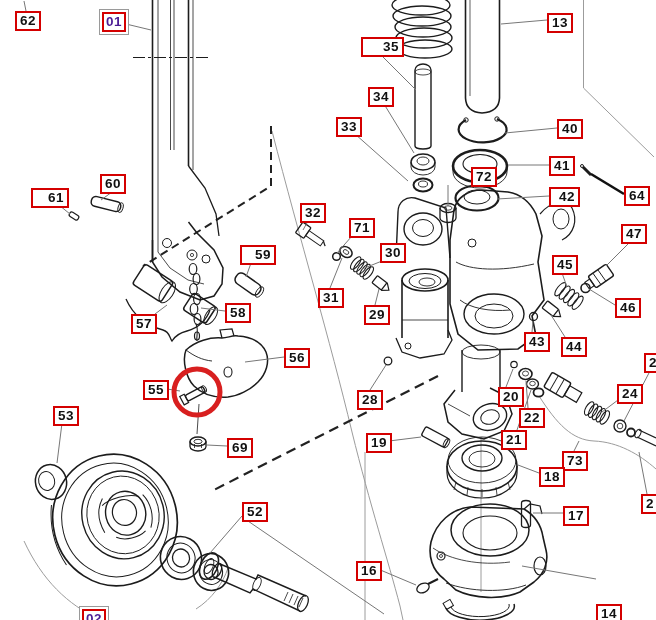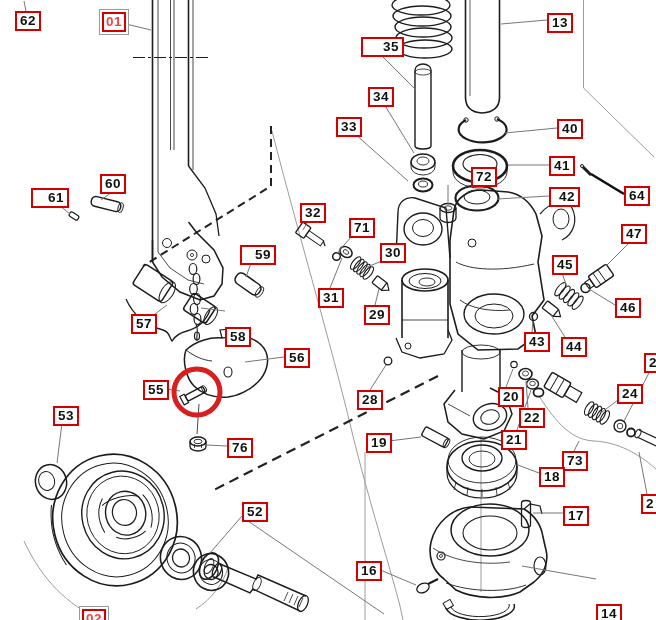--- a/index.html
+++ b/index.html
@@ -4,21 +4,21 @@
 <style>
   html,body{margin:0;padding:0;background:#fff;}
   .stage{position:relative;width:656px;height:620px;background:#fff;overflow:hidden;
          font-family:"Liberation Sans",sans-serif;text-align:right;}
   .stage svg{position:absolute;left:0;top:0;}
   .plabel{position:absolute;z-index:3;background:#fff;border:2px solid #d40000;color:#111;
           font-weight:bold;font-size:13.5px;line-height:1;padding:1px 3px;letter-spacing:.4px;
           white-space:nowrap;box-sizing:border-box;cursor:pointer;}
   .plabel-outer{position:absolute;z-index:3;background:#fff;border:1.5px solid #9a9a9a;
           padding:2px;box-sizing:border-box;cursor:pointer;}
-  .plabel-outer .plabel-inner{display:block;background:#fff;border:2px solid #d40000;color:#ef4444;
+  .plabel-outer .plabel-inner{display:block;background:#fff;border:2px solid #d40000;color:#4c1d95;
           font-weight:bold;font-size:13.5px;line-height:1;padding:1px 2px;letter-spacing:.4px;
           white-space:nowrap;}
   .sk{stroke:#1c1c1c;fill:none;}
   .cl{stroke:#9c9c9c;fill:none;stroke-width:1;}
 </style>
 </head>
 <body>
 
 <div class="stage">
 
@@ -408,35 +408,35 @@
       <div class="plabel" style="left: 31px; top: 188px; border-color: rgb(212, 0, 0); padding-left: 15px;">61</div>
       <div class="plabel" style="left: 100px; top: 174px; border-color: rgb(212, 0, 0);">60</div>
       <div class="plabel" style="left: 300px; top: 203px; border-color: rgb(212, 0, 0);">32</div>
       <div class="plabel" style="left: 349px; top: 218px; border-color: rgb(212, 0, 0);">71</div>
       <div class="plabel" style="left: 621px; top: 224px; border-color: rgb(212, 0, 0);">47</div>
       <div class="plabel" style="left: 240px; top: 245px; border-color: rgb(212, 0, 0); padding-left: 13px;">59</div>
       <div class="plabel" style="left: 380px; top: 243px; border-color: rgb(212, 0, 0);">30</div>
       <div class="plabel" style="left: 552px; top: 255px; border-color: rgb(212, 0, 0);">45</div>
       <div class="plabel" style="left: 318px; top: 288px; border-color: rgb(212, 0, 0);">31</div>
       <div class="plabel" style="left: 364px; top: 305px; border-color: rgb(212, 0, 0);">29</div>
-      <div class="plabel" style="left: 225px; top: 303px; border-color: rgb(212, 0, 0); margin-top: 24px;">58</div>
+      <div class="plabel" style="left: 225px; top: 303px; border-color: rgb(212, 0, 0);">58</div>
       <div class="plabel" style="left: 615px; top: 298px; border-color: rgb(212, 0, 0);">46</div>
       <div class="plabel" style="left: 131px; top: 314px; border-color: rgb(212, 0, 0);">57</div>
       <div class="plabel" style="left: 524px; top: 332px; border-color: rgb(212, 0, 0);">43</div>
       <div class="plabel" style="left: 561px; top: 337px; border-color: rgb(212, 0, 0);">44</div>
       <div class="plabel" style="left: 284px; top: 348px; border-color: rgb(212, 0, 0);">56</div>
       <div class="plabel" style="left: 357px; top: 390px; border-color: rgb(212, 0, 0);">28</div>
       <div class="plabel" style="left: 143px; top: 380px; border-color: rgb(212, 0, 0);">55</div>
       <div class="plabel" style="left: 498px; top: 387px; border-color: rgb(212, 0, 0);">20</div>
       <div class="plabel" style="left: 617px; top: 384px; border-color: rgb(212, 0, 0);">24</div>
       <div class="plabel" style="left: 53px; top: 406px; border-color: rgb(212, 0, 0);">53</div>
       <div class="plabel" style="left: 519px; top: 408px; border-color: rgb(212, 0, 0);">22</div>
       <div class="plabel" style="left: 501px; top: 430px; border-color: rgb(212, 0, 0);">21</div>
       <div class="plabel" style="left: 366px; top: 433px; border-color: rgb(212, 0, 0);">19</div>
-      <div class="plabel" style="left: 227px; top: 438px; border-color: rgb(212, 0, 0);">76</div>
+      <div class="plabel" style="left: 227px; top: 438px; border-color: rgb(212, 0, 0);">69</div>
       <div class="plabel" style="left: 562px; top: 451px; border-color: rgb(212, 0, 0);">73</div>
       <div class="plabel" style="left: 539px; top: 467px; border-color: rgb(212, 0, 0);">18</div>
       <div class="plabel" style="left: 563px; top: 506px; border-color: rgb(212, 0, 0);">17</div>
       <div class="plabel" style="left: 242px; top: 502px; border-color: rgb(212, 0, 0);">52</div>
       <div class="plabel" style="left: 356px; top: 561px; border-color: rgb(212, 0, 0);">16</div>
       <div class="plabel" style="left: 596px; top: 572px; border-color: rgb(212, 0, 0); margin-top: 32px;">14</div>
       <div class="plabel" style="left: 644px; top: 353px; border-color: rgb(212, 0, 0);">26</div>
       <div class="plabel" style="left: 641px; top: 494px; border-color: rgb(212, 0, 0);">2</div>
       <div class="plabel-outer" style="left: 79px; top: 606px; border-color: rgb(154, 154, 154);">
         <span class="plabel-inner">02</span>

